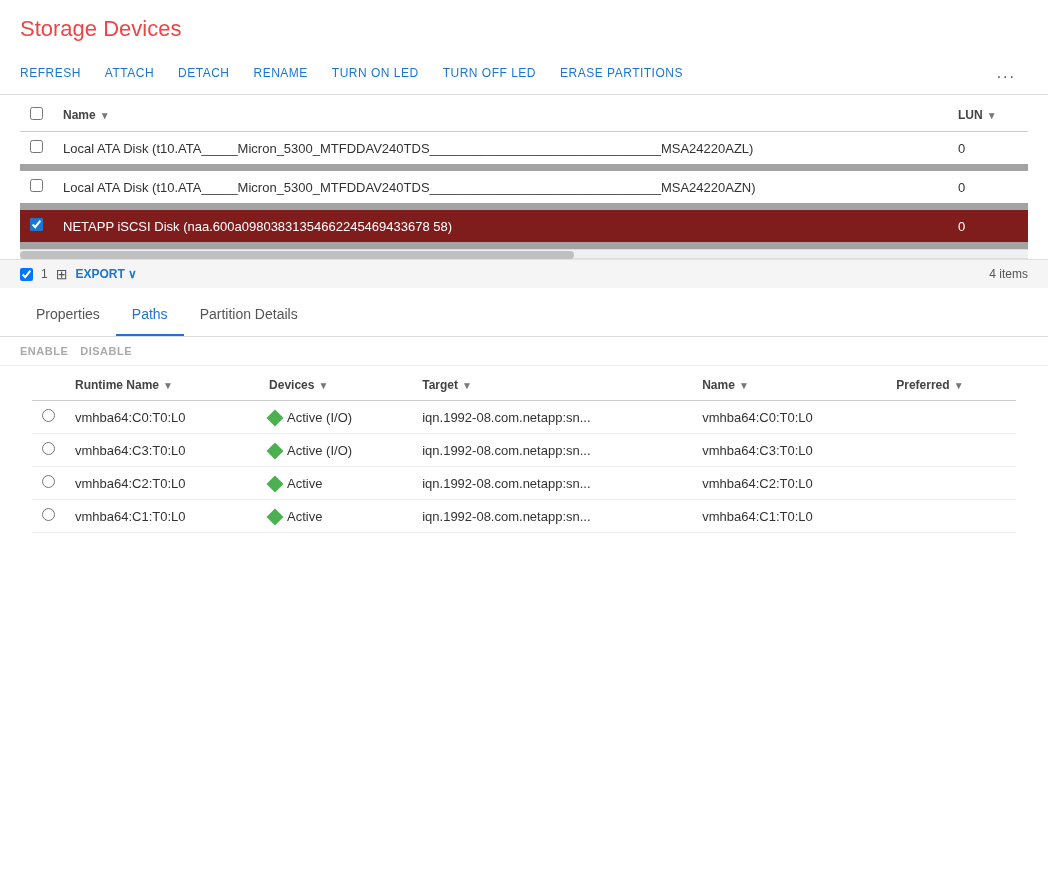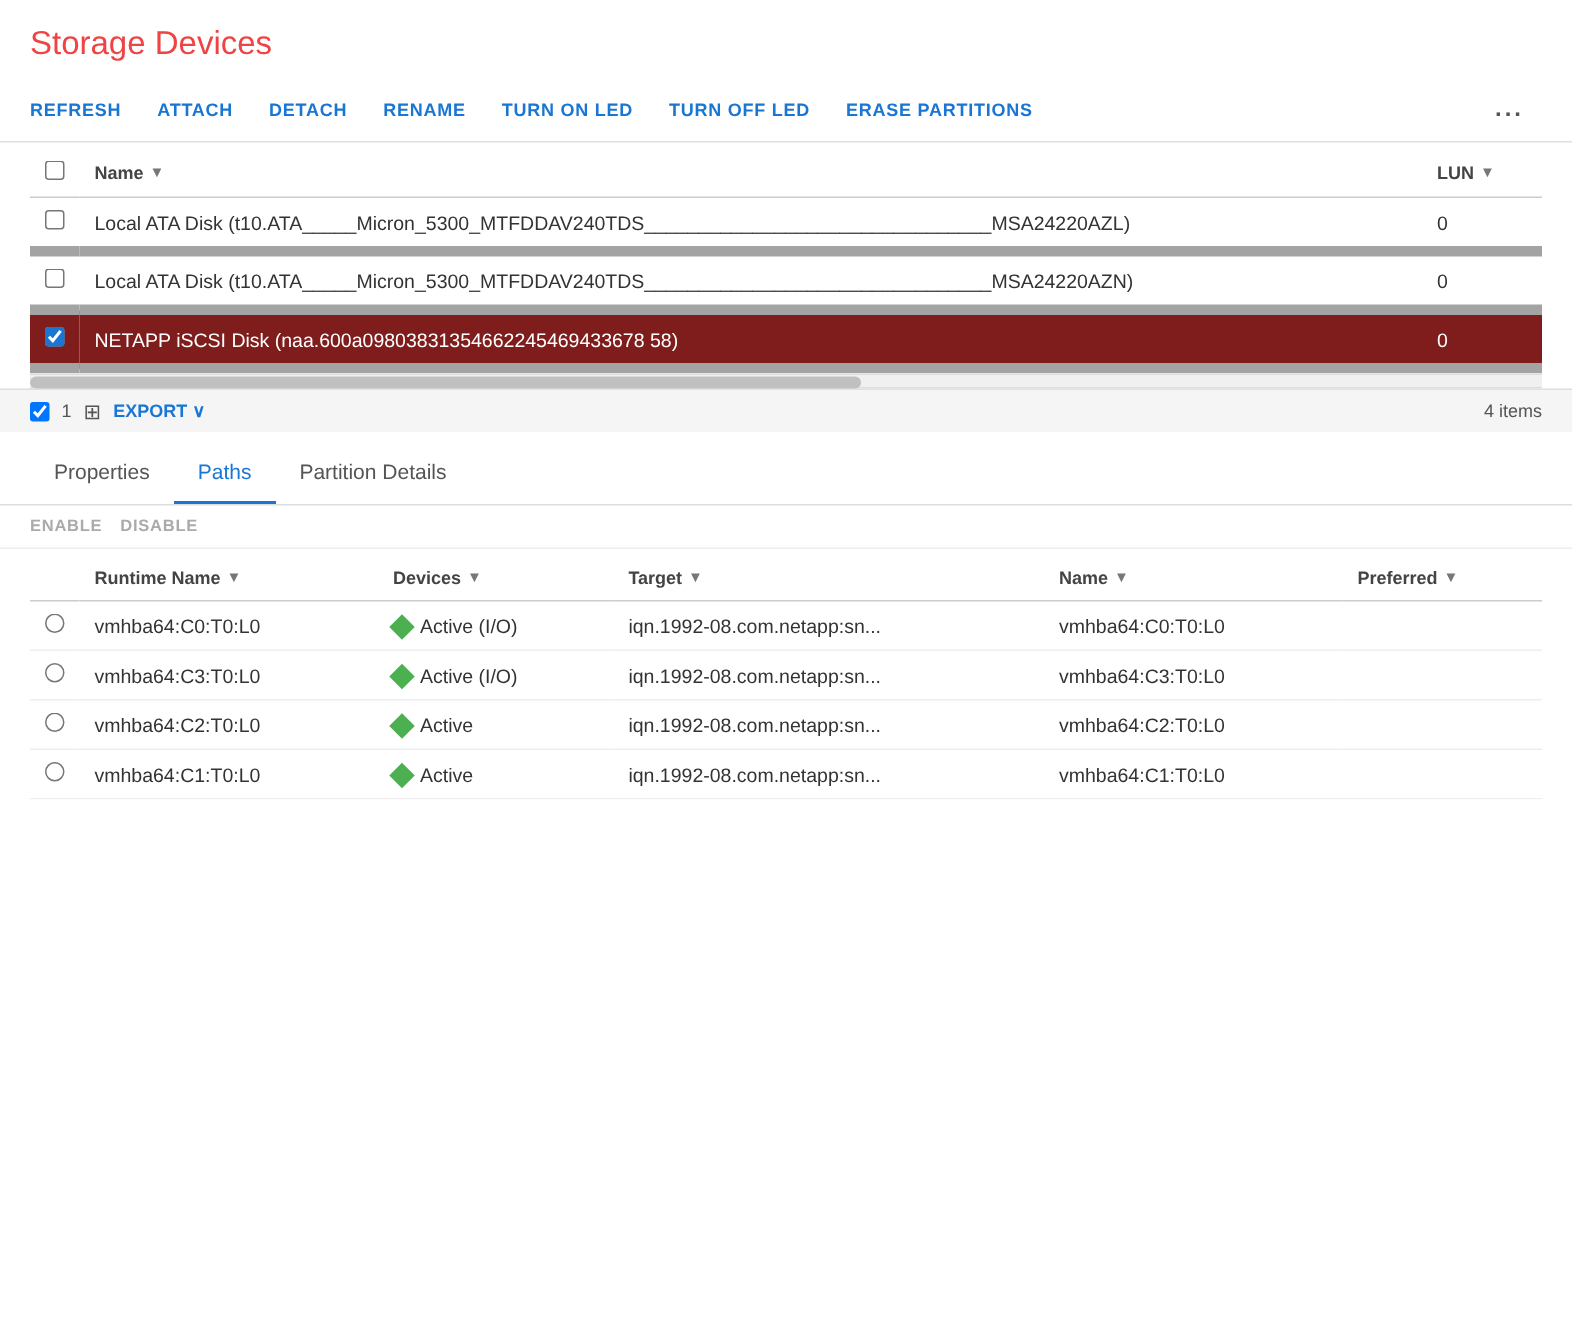--- a/index.html
+++ b/index.html
@@ -14,21 +14,21 @@
 
     .toolbar {
       display: flex;
       align-items: center;
       padding: 8px 20px;
       border-bottom: 1px solid #e0e0e0;
       gap: 0;
     }
     .toolbar-btn {
       font-size: 12px;
-      font-weight: 700;
+      font-weight: 400;
       color: #1976d2;
       background: none;
       border: none;
       cursor: pointer;
       padding: 4px 12px;
       letter-spacing: 0.5px;
       text-transform: uppercase;
     }
     .toolbar-btn:first-child { padding-left: 0; }
     .toolbar-btn.more { margin-left: auto; font-size: 16px; color: #555; letter-spacing: 2px; }
@@ -154,21 +154,21 @@
       font-weight: 600;
       color: #aaa;
       background: none;
       border: none;
       cursor: default;
       text-transform: uppercase;
       letter-spacing: 0.5px;
     }
 
     .paths-table-container {
-      padding: 0 20px;
+      padding: 0 32px;
       overflow-x: auto;
     }
     table.paths-table {
       width: 100%;
       border-collapse: collapse;
       margin-top: 4px;
     }
     table.paths-table th {
       background: #fff;
       border-bottom: 1px solid #ccc;

